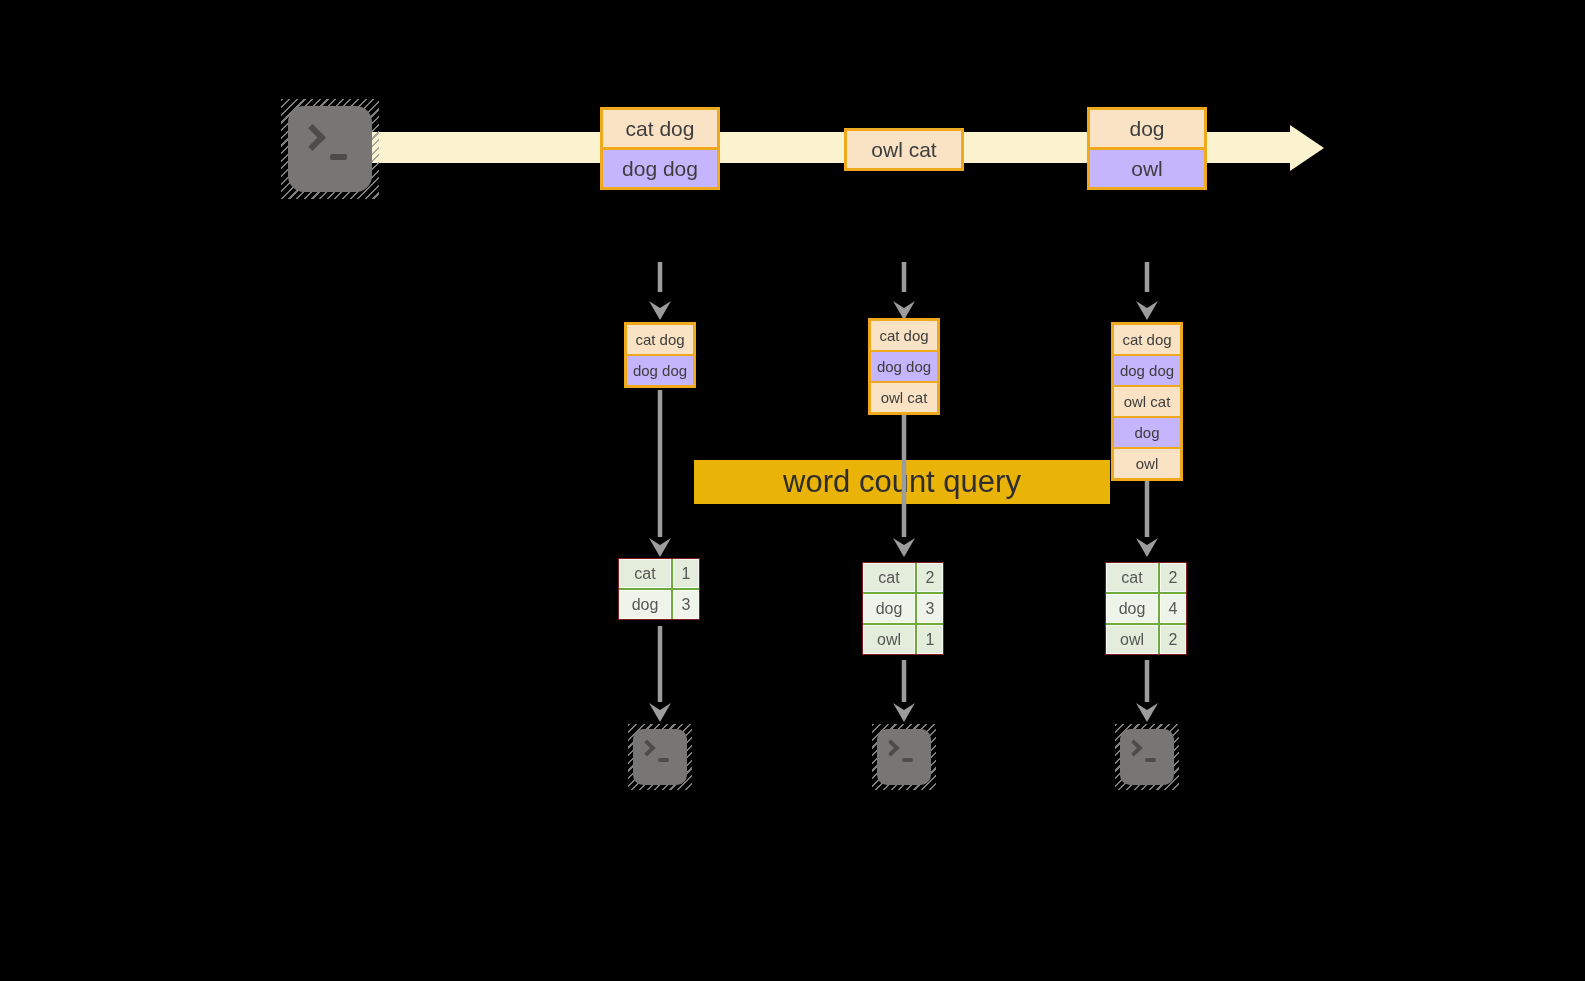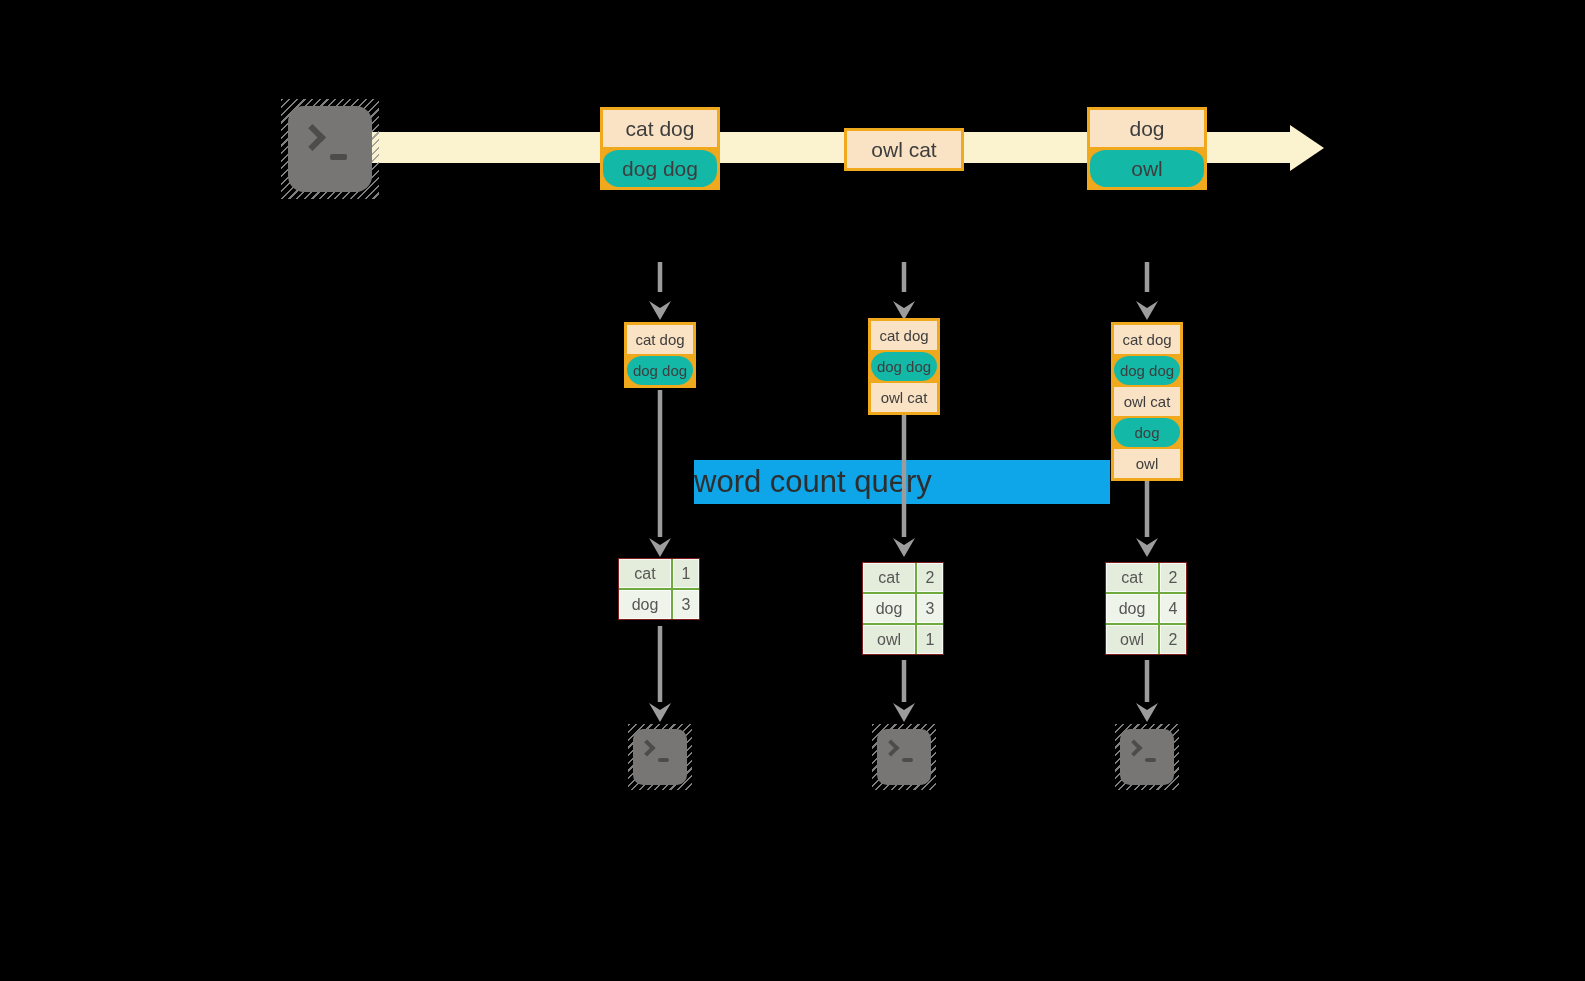--- a/index.html
+++ b/index.html
@@ -29,25 +29,25 @@
   
   .obox{position:absolute;border:3px solid #F0A81C;background:#F0A81C;z-index:3;box-sizing:border-box;}
   .obox .cell{display:flex;align-items:center;justify-content:center;color:#3d3d3d;}
   .obox--lg{width:120px;}
   .obox--lg .cell{height:37px;font-size:21px;}
   .obox--lg .cell + .cell{border-top:3px solid #F0A81C;}
   .obox--sm{width:72px;}
   .obox--sm .cell{height:29px;font-size:15px;}
   .obox--sm .cell + .cell{border-top:2px solid #F0A81C;}
   .cell--peach{background:#FAE2C4;}
-  .cell--cream{background:#14b8a6;border-radius:16px;}
+  .cell--cream{background:#c4b5fd;}
 
   
-  .qlabel{position:absolute;left:694px;top:460px;width:416px;height:44px;background:#0ea5e9;z-index:1;
-    display:flex;align-items:center;justify-content:flex-start;}
+  .qlabel{position:absolute;left:694px;top:460px;width:416px;height:44px;background:#eab308;z-index:1;
+    display:flex;align-items:center;justify-content:center;}
   .qlabel span{font-size:31px;color:#2e2e2e;}
 
   
   .gtable{position:absolute;z-index:3;background:#6FAA3F;border:1px solid #7f1d1d;
     display:grid;grid-template-columns:52px 26px;gap:2px;}
   .gcell{display:flex;align-items:center;justify-content:center;height:29px;
     font-size:16px;color:#565656;border:1px solid rgba(255,255,255,.7);box-sizing:border-box;}
   .g-dark{background:#E4EDDB;}
   .g-light{background:#EFF4EB;}
 

